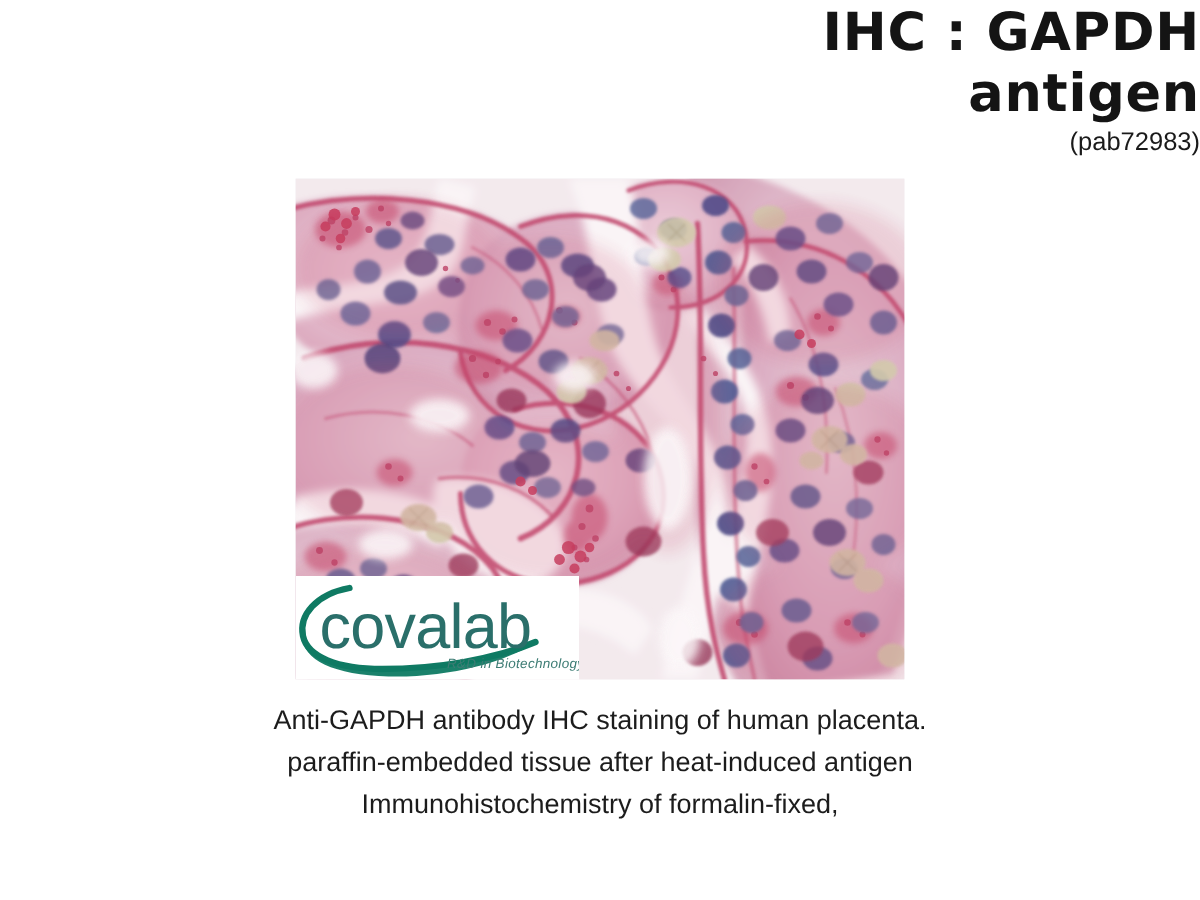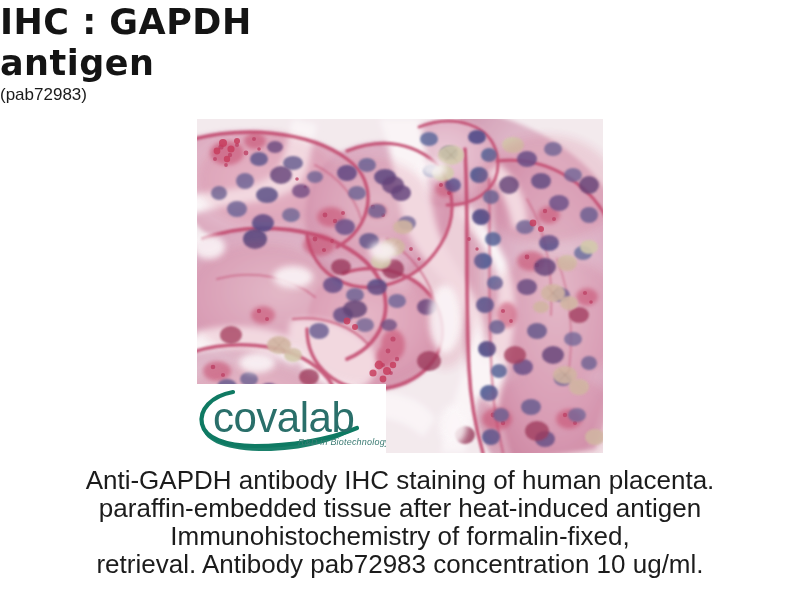--- a/index.html
+++ b/index.html
@@ -12,21 +12,21 @@
     height: 600px;
     overflow: hidden;
     font-family: "Liberation Sans", sans-serif;
     color: #111111;
     position: relative;
   }
 
   
   .title-block {
     width: 800px;
-    text-align: left;
+    text-align: right;
     padding-top: 2px;
   }
   .title-line {
     font-family: "DejaVu Sans", sans-serif;
     font-weight: bold;
     font-size: 35px;
     line-height: 41px;
     letter-spacing: 0.5px;
     color: #141414;
   }
@@ -70,21 +70,21 @@
   .logo-svg { display: block; }
 
   
   .caption {
     position: absolute;
     left: 0;
     top: 466px;
     width: 800px;
     text-align: center;
     font-family: "Liberation Sans", sans-serif;
-    font-size: 26px;
+    font-size: 18px;
     line-height: 28px;
     color: #1c1c1c;
   }
   .caption-line { display: block; white-space: nowrap; }
 </style>
 </head>
 <body>
 
 <div class="title-block">
   <div class="title-line">IHC : GAPDH</div>
@@ -443,14 +443,13 @@
       <text x="16" y="48" font-family="'Liberation Sans', sans-serif" font-size="42" font-weight="400" letter-spacing="-0.5" fill="#2a6f6a">covalab</text>
       <text x="101" y="61" font-family="'Liberation Sans', sans-serif" font-size="9" font-style="italic" letter-spacing="0.2" fill="#3d7c74">R&amp;D in Biotechnology</text>
     </svg>
   </div>
 </div>
 
 <div class="caption">
   <span class="caption-line">Anti-GAPDH antibody IHC staining of human placenta.</span>
   <span class="caption-line">paraffin-embedded tissue after heat-induced antigen</span>
   <span class="caption-line">Immunohistochemistry of formalin-fixed,</span>
-  <span class="caption-line">retrieval. Antibody pab72983 concentration 10 ug/ml.</span>
 </div>
 
 </body></html>

